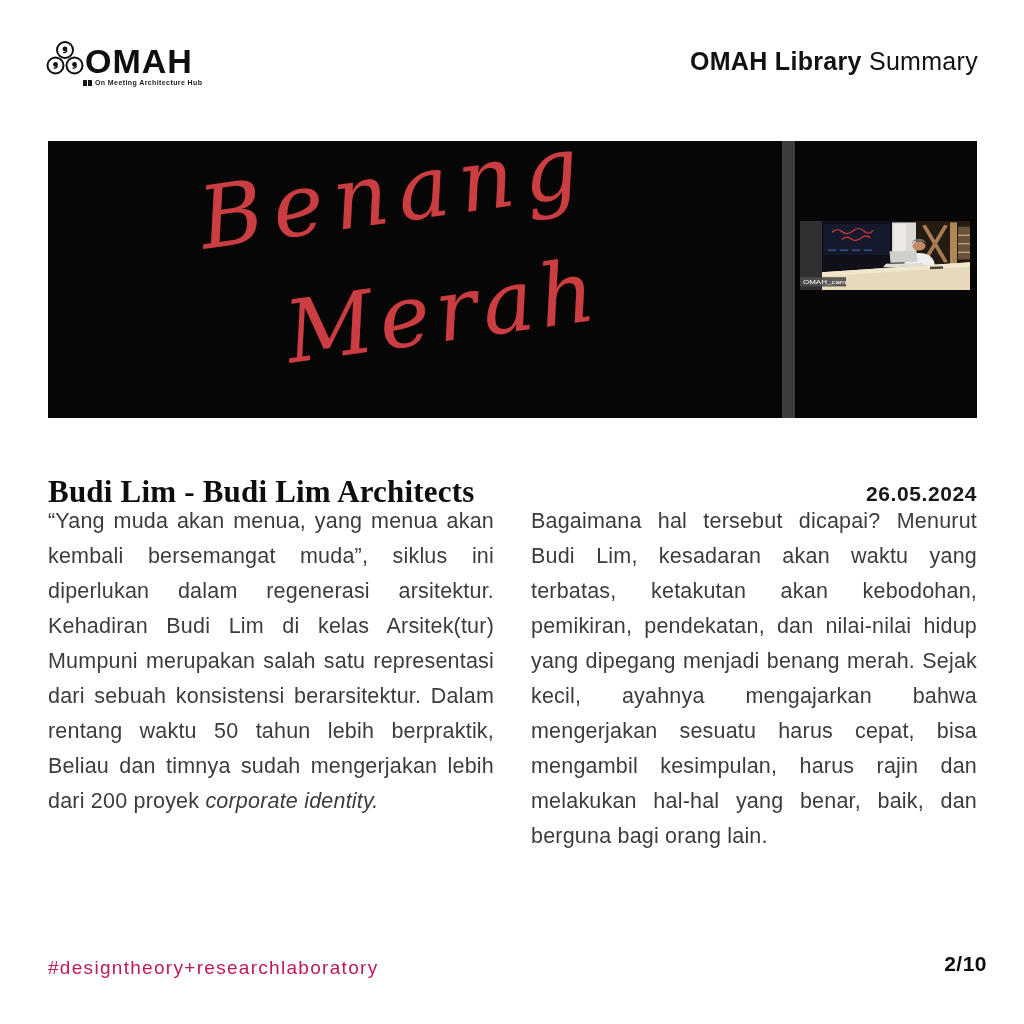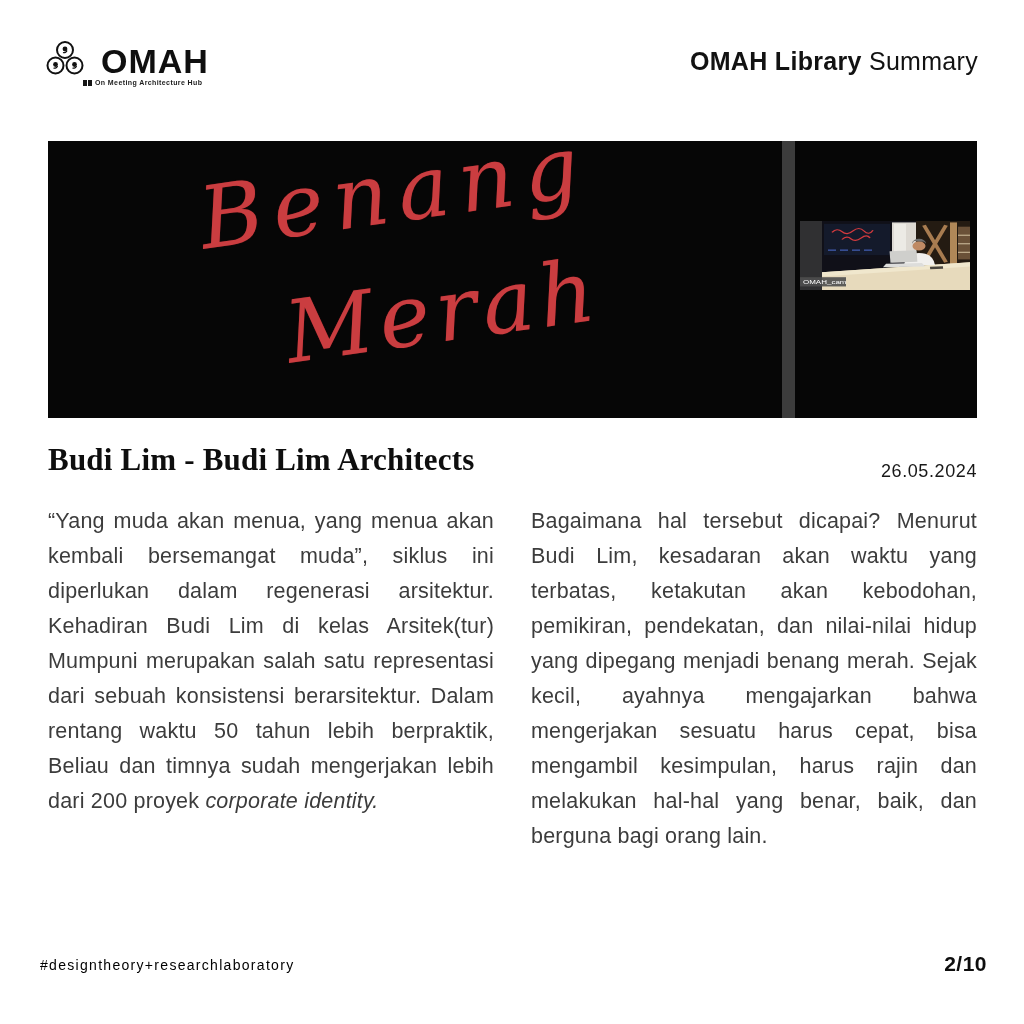--- a/index.html
+++ b/index.html
@@ -6,21 +6,21 @@
   html,body { background:#ffffff; }
   .page {
     position:relative; width:1024px; height:1024px;
     background:#ffffff; overflow:hidden;
     font-family:"Liberation Sans", sans-serif;
     color:#1a1a1a;
   }
 
   
   .logo-block { position:absolute; left:45px; top:40px; }
-  .logo-row { display:flex; align-items:center; gap:16px; }
+  .logo-row { display:flex; align-items:center; gap:0; }
   .logo-text { font-size:34px; font-weight:600; letter-spacing:1px; color:#0f0f0f; }
   .logo-tagline {
     margin-left:38px; margin-top:-3px;
     display:flex; align-items:center; gap:3px;
     font-size:7px; letter-spacing:0.4px; color:#1c1c1c; font-weight:600;
   }
   .tagline-mark { display:inline-flex; gap:1px; }
   .tagline-mark i { display:block; width:4px; height:6px; background:#161616; }
 
   .header-right {
@@ -48,46 +48,46 @@
     position:absolute; left:734px; top:0; width:13px; height:277px;
     background:#3c3c3c;
   }
   .video-thumb {
     position:absolute; left:752px; top:80px; width:170px; height:69px;
   }
   .video-thumb svg { display:block; width:100%; height:100%; }
 
   
   .title-row {
-    position:absolute; left:48px; top:433px; width:929px;
-    display:flex; justify-content:space-between; align-items:center;
+    position:absolute; left:48px; top:454px; width:929px;
+    display:flex; justify-content:space-between; align-items:flex-end;
   }
   .article-title {
     font-family:"Liberation Serif", serif; font-weight:700;
     font-size:31px; color:#0e0e0e; letter-spacing:0.2px;
   }
   .article-date {
-    font-size:18px; font-weight:400; color:#181818;
+    font-size:21px; font-weight:700; color:#181818;
     letter-spacing:0.6px; padding-bottom:4px;margin-top:28px;
   }
 
   .columns {
     position:absolute; left:48px; top:504px; width:929px;
     display:flex; gap:37px;justify-content:center;
   }
   .col {
     width:446px; font-size:21.5px; line-height:35px;
     text-align:justify; color:#3c3c3c; letter-spacing:0.2px;
   }
   .col .italic { font-style:italic; }
 
   
   .footer-hashtag {
-    position:absolute; left:40px; top:957px;
-    font-size:14px; letter-spacing:1.3px; color:#000000;
+    position:absolute; left:48px; top:957px;
+    font-size:19px; letter-spacing:1.3px; color:#be185d;
   }
   .footer-page {
     position:absolute; right:37px; top:952px;
     font-size:21px; font-weight:700; color:#0d0d0d; letter-spacing:0.5px;
   }
 </style>
 </head>
 <body>
 
 <div class="page">

